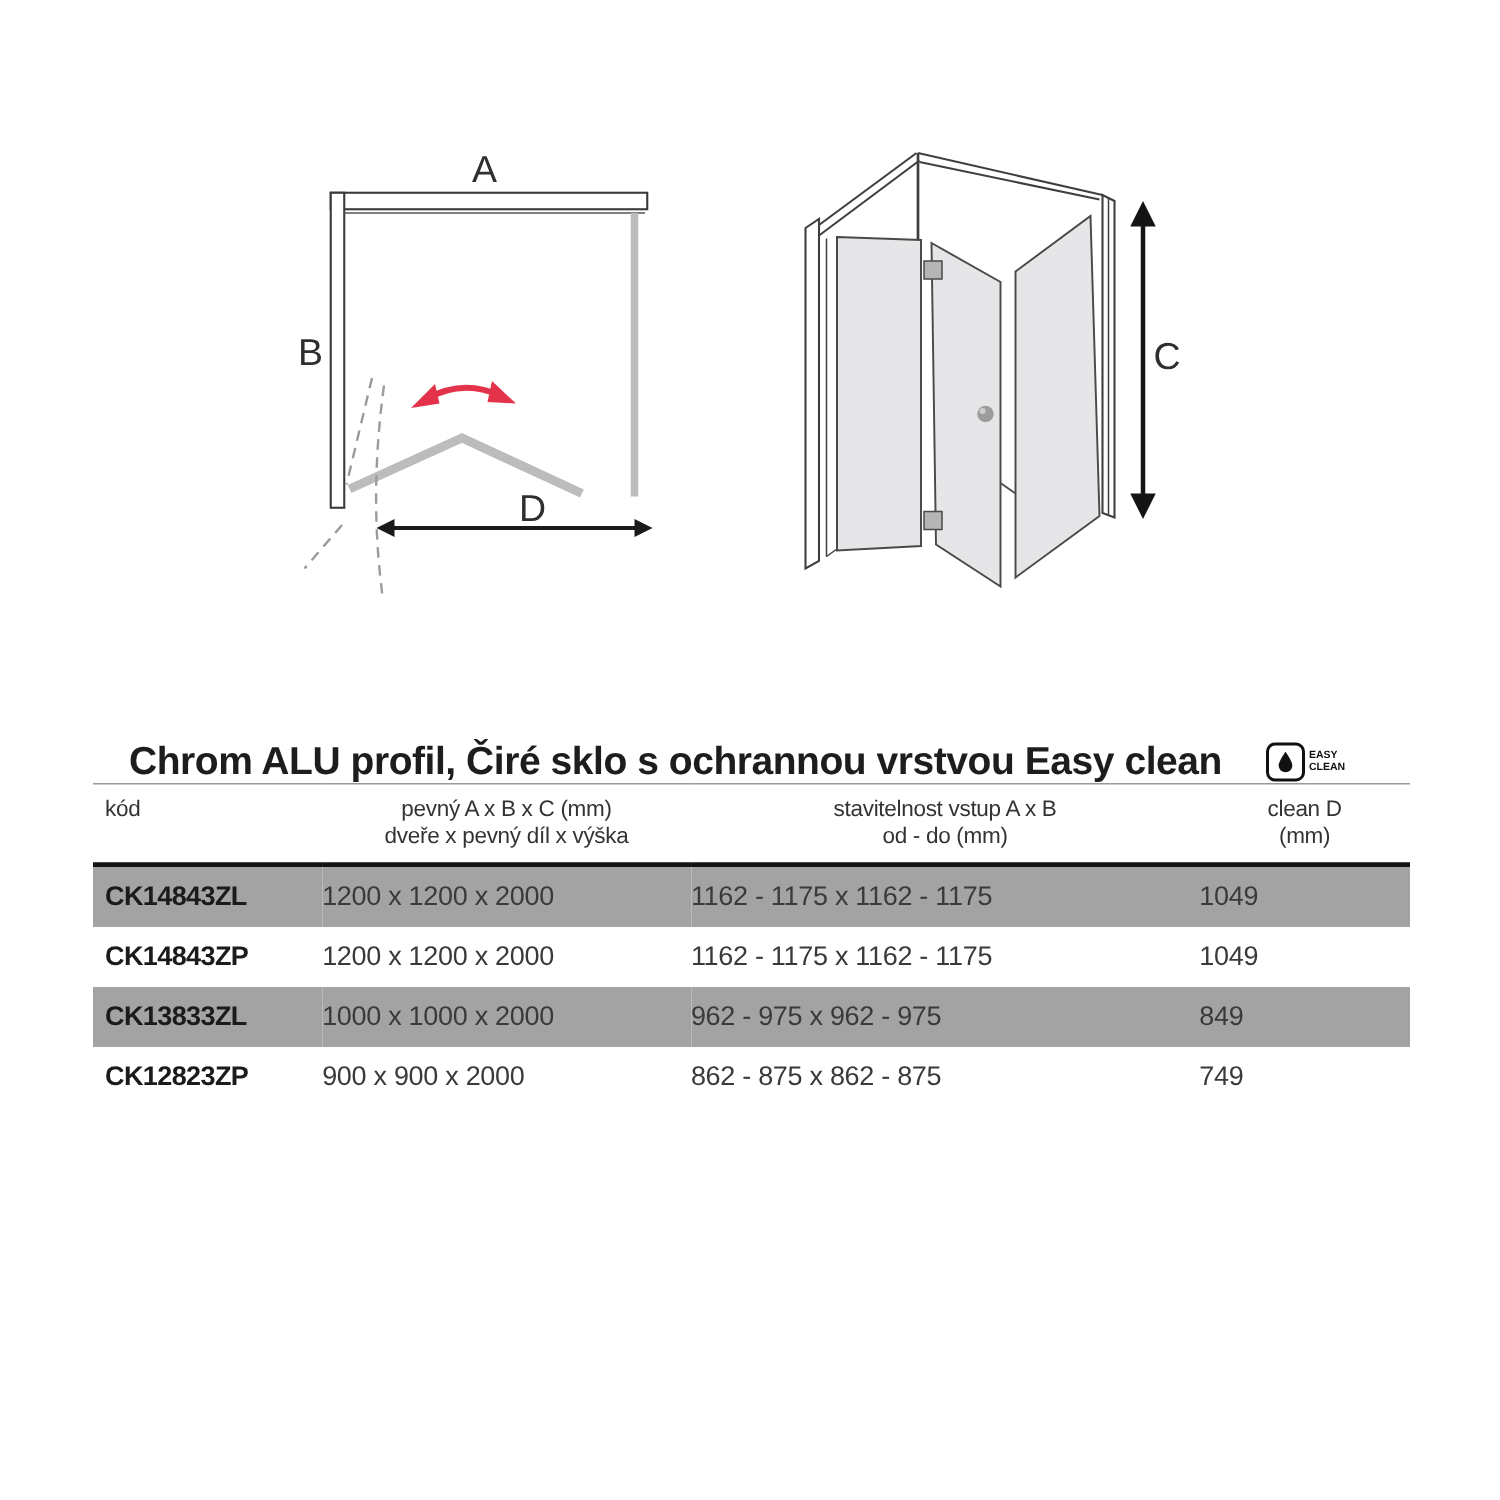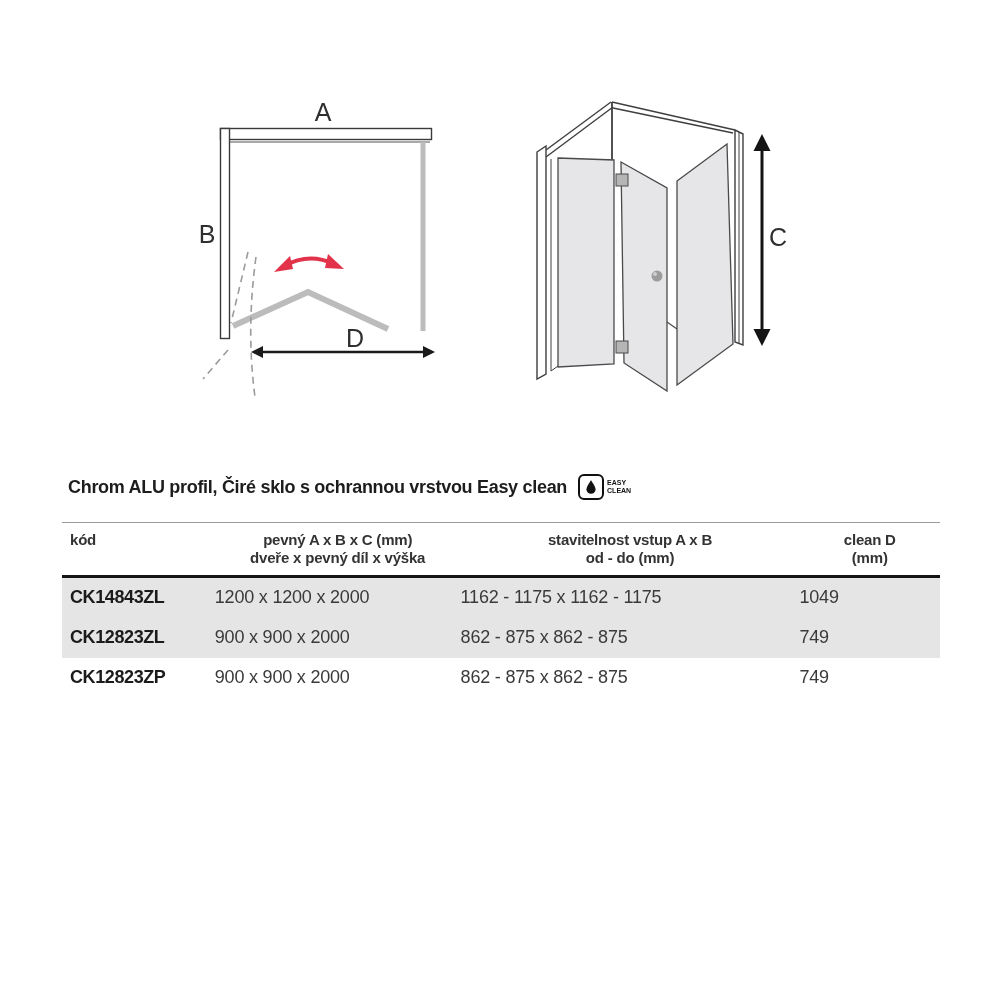--- a/index.html
+++ b/index.html
@@ -6,38 +6,38 @@
   .page{position:relative;width:1000px;height:1000px;background:#ffffff;overflow:hidden;
         font-family:"Liberation Sans",sans-serif;color:#2c2c2c;}
 
   
   .diag-left{position:absolute;left:180px;top:88px;width:280px;height:325px;}
   .diag-right{position:absolute;left:515px;top:85px;width:300px;height:330px;}
   .diag-label{font-family:"Liberation Sans",sans-serif;font-size:25px;fill:#2f2f2f;}
 
   
   .title-row{position:absolute;left:68px;top:474px;display:flex;align-items:center;gap:11px;}
-  .page-title{margin:0;font-size:18px;font-weight:bold;color:#1d1d1d;letter-spacing:-0.3px;white-space:nowrap;}
+  .page-title{margin:18px;font-size:26px;font-weight:bold;color:#1d1d1d;letter-spacing:-0.3px;white-space:nowrap;}
   .badge{display:flex;align-items:center;gap:3px;}
   .badge-box{width:22px;height:22px;border:2px solid #111;border-radius:6px;
              display:flex;align-items:center;justify-content:center;background:#fff;}
   .badge-text{display:flex;flex-direction:column;font-size:7px;font-weight:bold;
               line-height:1.1;color:#111;letter-spacing:0;}
 
   
   table.spec{position:absolute;left:62px;top:522px;width:878px;border-collapse:collapse;table-layout:fixed;}
   table.spec thead th{border-top:1px solid #9a9a9a;border-bottom:3px solid #141414;
-       font-weight:bold;font-size:15px;color:#333;line-height:1.22;
+       font-weight:normal;font-size:15px;color:#333;line-height:1.22;
        padding:8px 0 7px;text-align:center;vertical-align:top;letter-spacing:-0.2px;}
   table.spec thead th.c-kod{text-align:left;padding-left:8px;}
   table.spec tbody td{height:40px;font-size:18px;color:#3a3a3a;
        letter-spacing:-0.2px;padding:0;}
   table.spec tbody td.kod{text-align:left;padding-left:8px;font-weight:bold;
        color:#1b1b1b;letter-spacing:-0.4px;}
-  table.spec tbody tr.stripe{background:#e5e5e5;}
+  table.spec tbody tr.stripe{background:#a3a3a3;}
 </style>
 </head>
 <body>
 
 <div class="page">
 
   <svg class="diag-left" viewBox="180 88 280 325">
 
     <rect x="220.5" y="128.5" width="211" height="11" fill="#ffffff" stroke="#3a3a3a" stroke-width="1.4"></rect>
     <rect x="220.5" y="128.5" width="9" height="210" fill="#ffffff" stroke="#3a3a3a" stroke-width="1.4"></rect>
@@ -144,25 +144,31 @@
         </th>
       </tr>
     </thead>
     <tbody>
       <tr class="stripe">
         <td class="kod">CK14843ZL</td>
         <td>1200 x 1200 x 2000</td>
         <td>1162 - 1175 x 1162 - 1175</td>
         <td>1049</td>
       </tr>
+      <tr>
+        <td class="kod">CK14843ZP</td>
+        <td>1200 x 1200 x 2000</td>
+        <td>1162 - 1175 x 1162 - 1175</td>
+        <td>1049</td>
+      </tr>
       <tr class="stripe">
-        <td class="kod">CK12823ZL</td>
-        <td>900 x 900 x 2000</td>
-        <td>862 - 875 x 862 - 875</td>
-        <td>749</td>
+        <td class="kod">CK13833ZL</td>
+        <td>1000 x 1000 x 2000</td>
+        <td>962 - 975 x 962 - 975</td>
+        <td>849</td>
       </tr>
       <tr>
         <td class="kod">CK12823ZP</td>
         <td>900 x 900 x 2000</td>
         <td>862 - 875 x 862 - 875</td>
         <td>749</td>
       </tr>
     </tbody>
   </table>
 </div>

